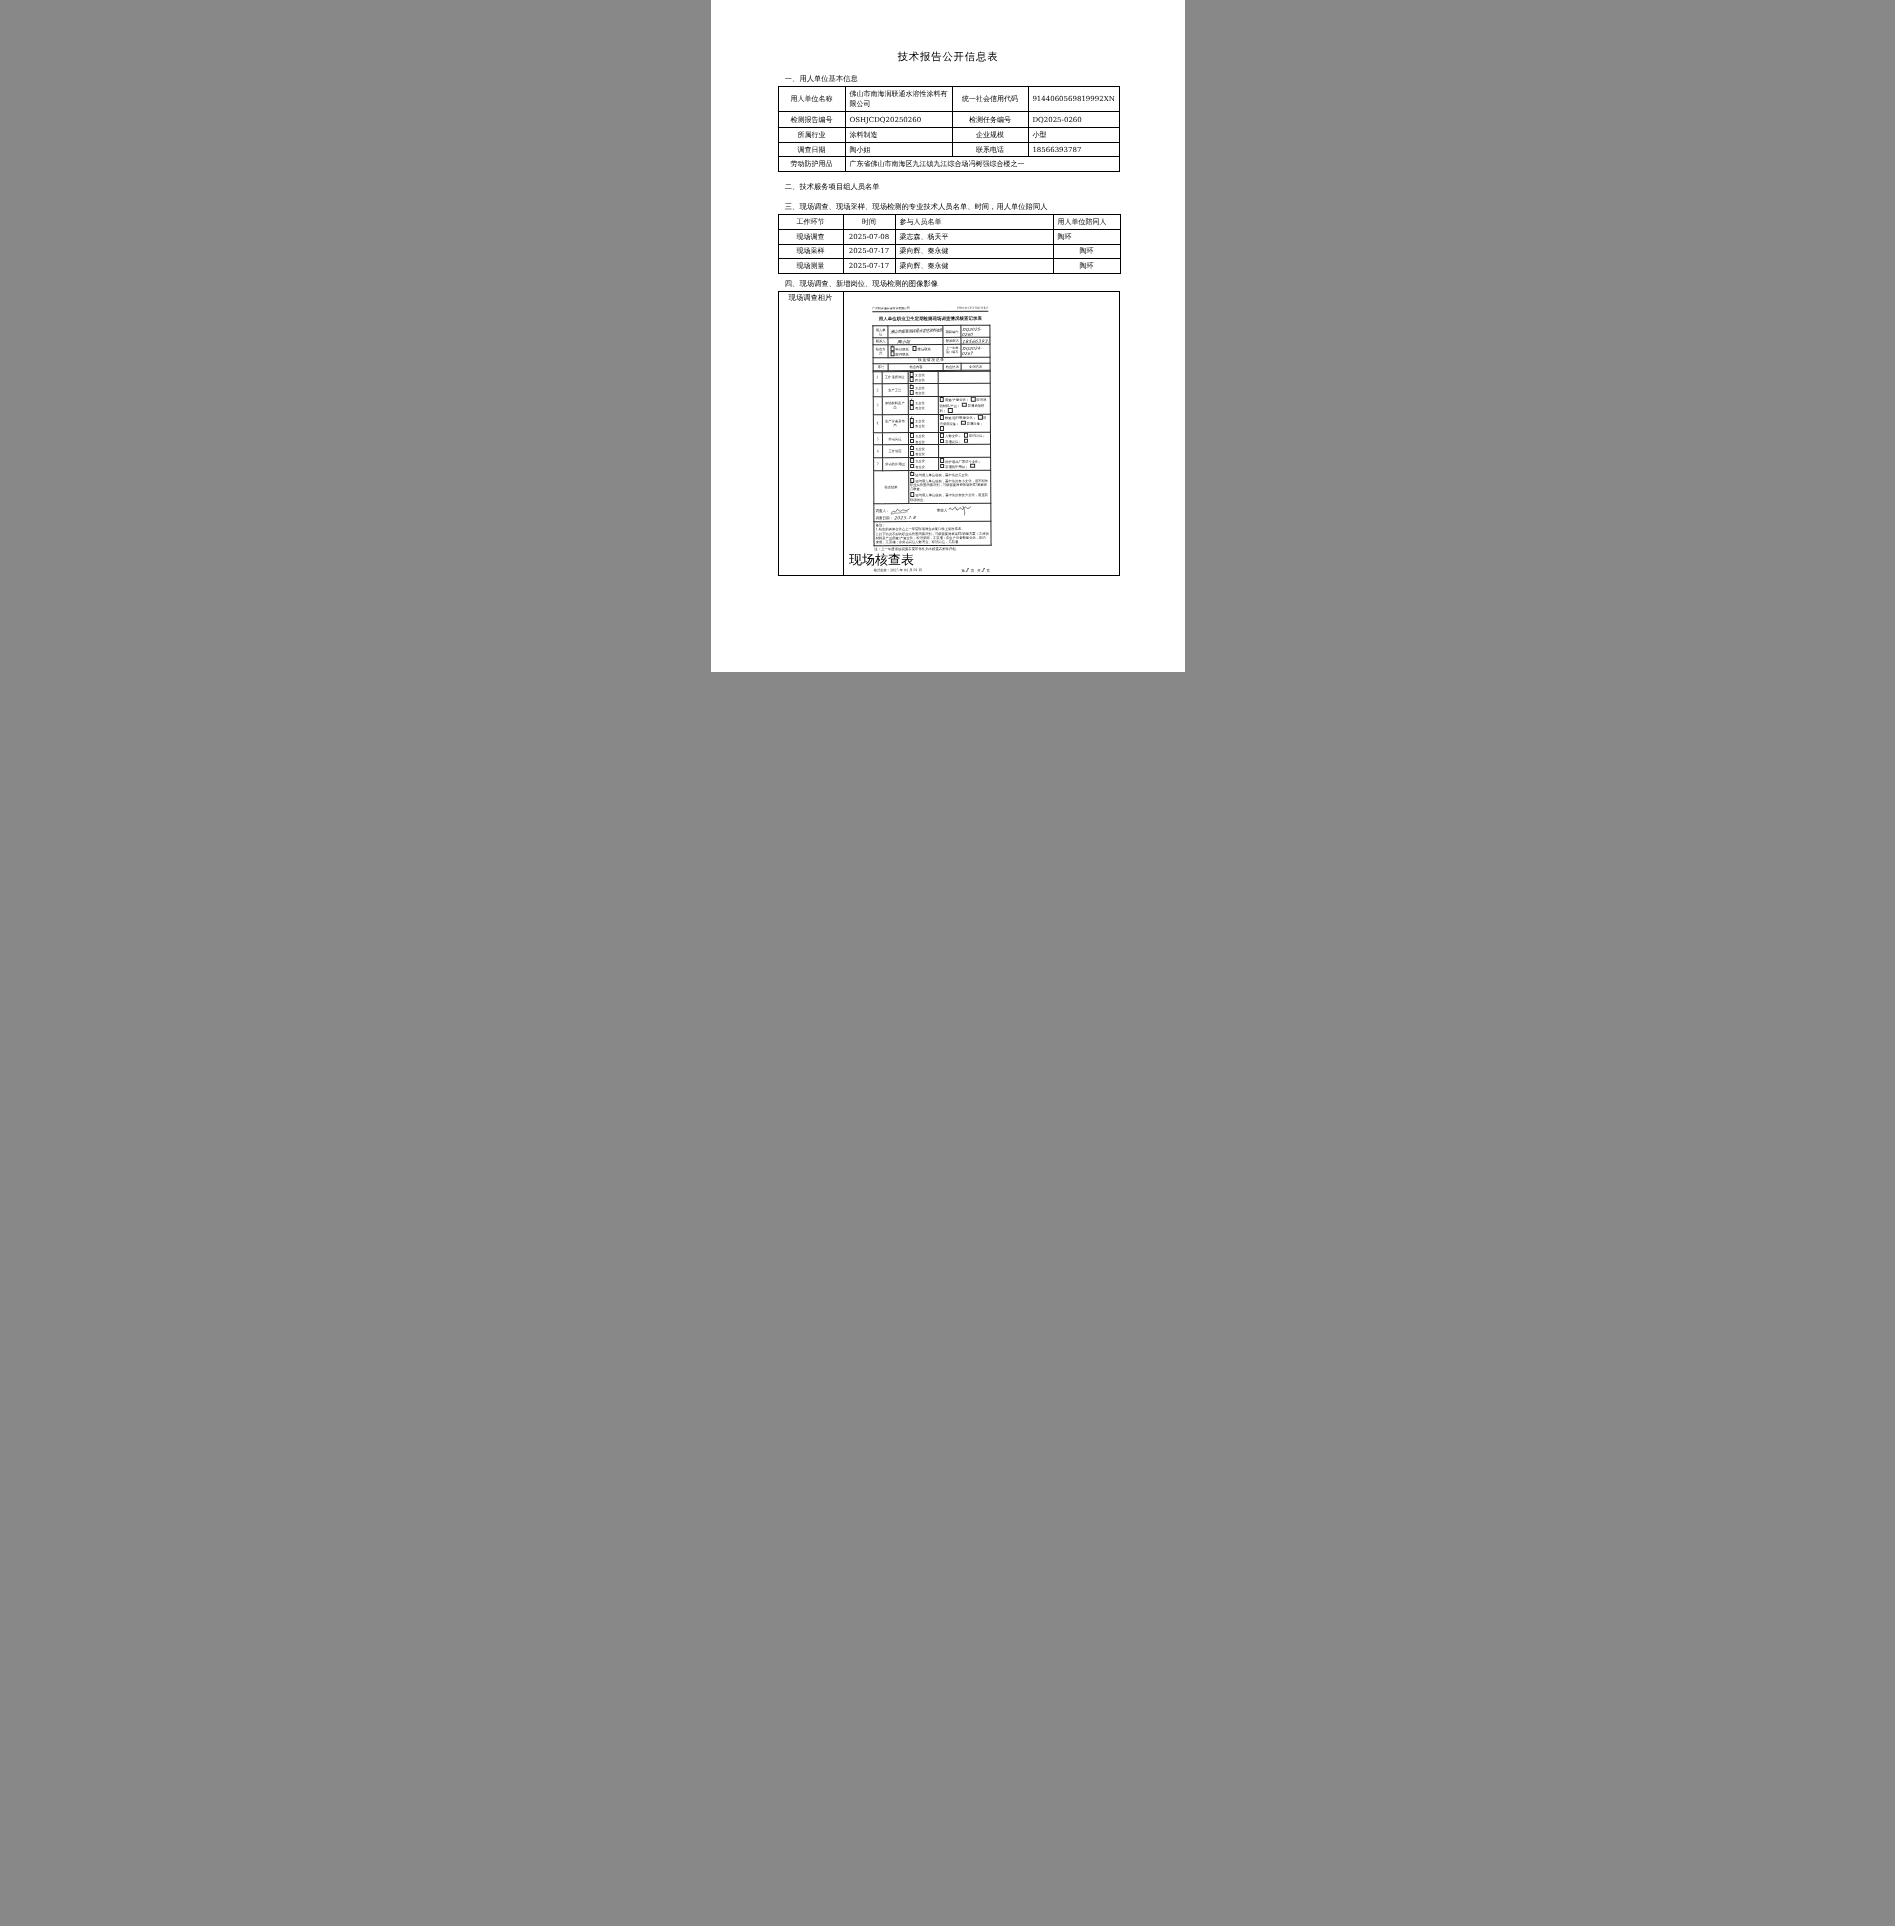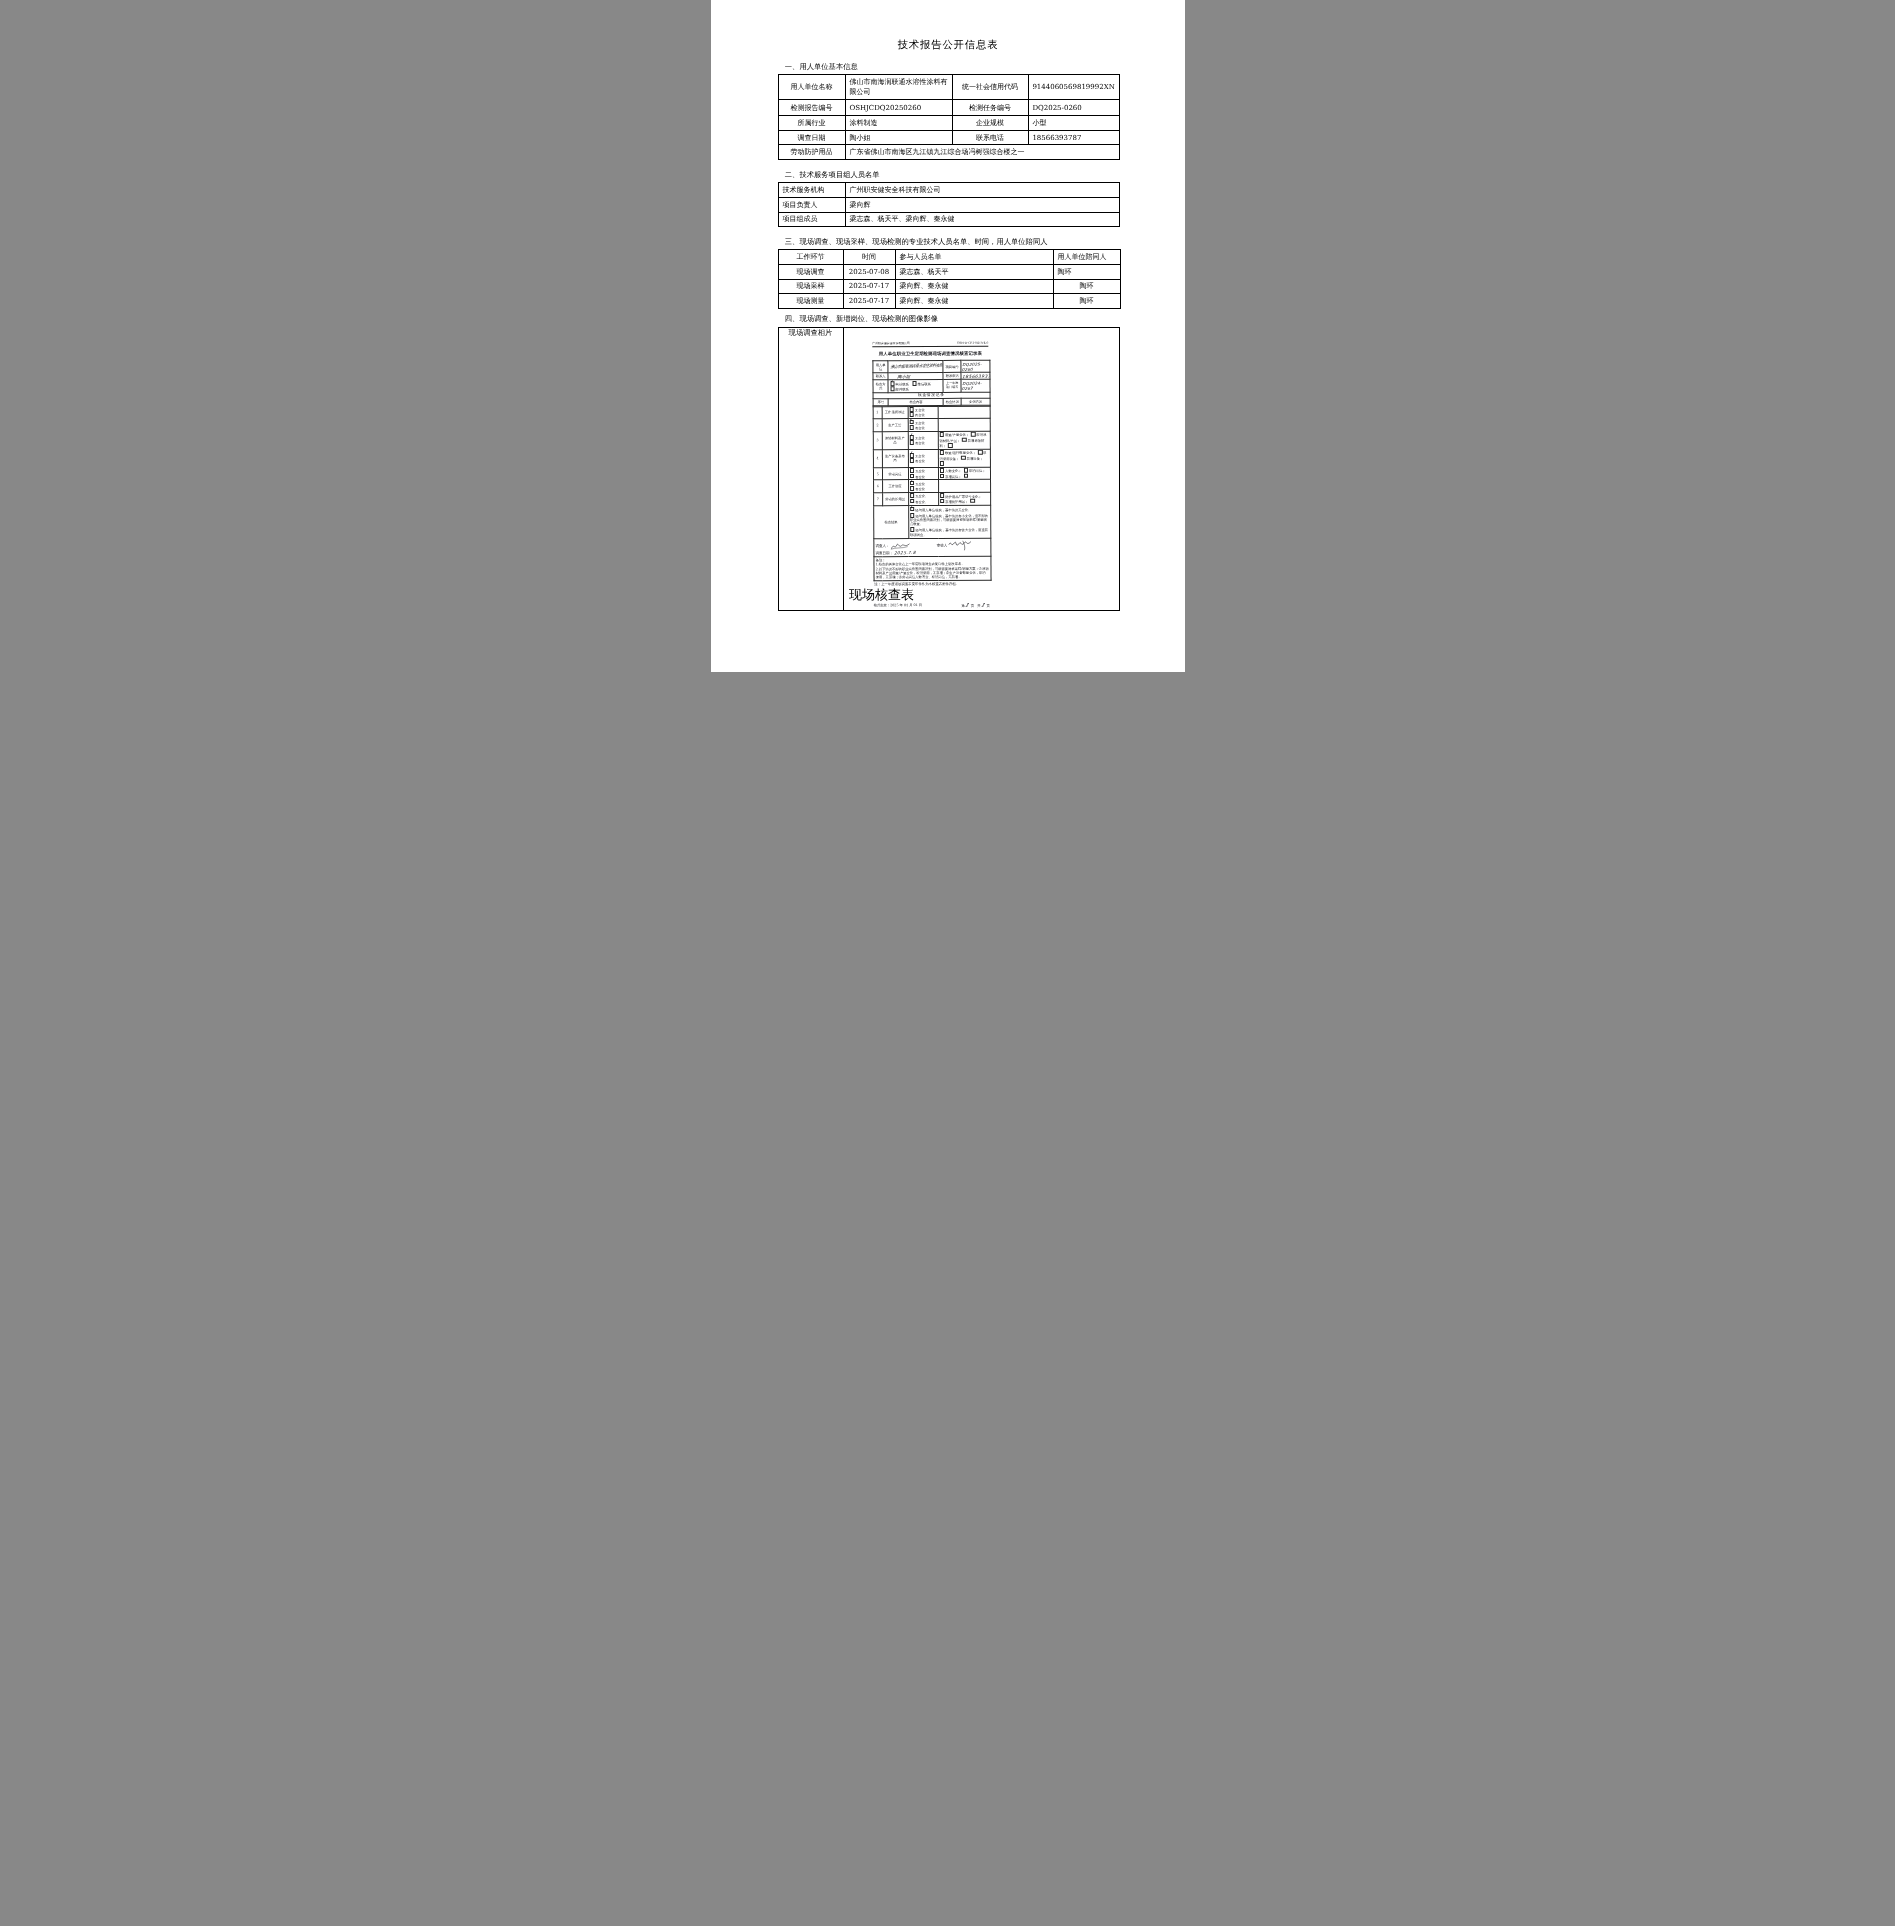--- a/index.html
+++ b/index.html
@@ -2,21 +2,21 @@
 <html style="font-size:6.2px"><head>
 <meta charset="utf-8">
 <style>
   html,body { margin:0; padding:0; background:#888; }
   .page {
     width:474px; height:672px; background:#ffffff; margin:0 auto;
     position:relative; color:#000;
     font-family:"DejaVu Serif","Liberation Serif",serif;
   }
   .content { position:absolute; left:67px; top:0; width:341px; }
-  .doc-title { margin:38px 0 0 0; text-align:center; font-weight:400; font-size:10.4px; letter-spacing:0.8px; }
+  .doc-title { margin:50px 0 0 0; text-align:center; font-weight:400; font-size:10.4px; letter-spacing:0.8px; }
   .sec-heading { font-size:7.3px; margin:10px 0 2.3px 7.3px; font-weight:400; }
   table.doc { border-collapse:collapse; table-layout:fixed; width:341px; font-size:7px; }
   table.doc td {
     border:0.4px solid #000; border-top-width:1.2px; border-bottom-width:1.2px;
     padding:0.8px 3.9px; vertical-align:middle; overflow:hidden;
   }
   td.lbl { text-align:center; padding:0.8px 0.8px; }
   td.val { text-align:left; }
   td.cen { text-align:center; }
   tr.h64 { height:25px; } tr.h42 { height:16px; } tr.h38 { height:14.6px; }
@@ -113,40 +113,20 @@
         <td class="val">18566393787</td>
       </tr>
       <tr class="h38">
         <td class="lbl">劳动防护用品</td>
         <td class="val" colspan="3">广东省佛山市南海区九江镇九江综合场冯树强综合楼之一</td>
       </tr>
     </tbody>
       </table>
 
     <div class="sec-heading">二、技术服务项目组人员名单</div>
-    <table class="doc">
-      <colgroup>
-          <col style="width:67px">
-          <col style="width:274px">
-        </colgroup>
-      <tbody>
-          <tr class="h38">
-        <td class="val">技术服务机构</td>
-        <td class="val">广州职安健安全科技有限公司</td>
-      </tr>
-      <tr class="h38">
-        <td class="val">项目负责人</td>
-        <td class="val">梁向辉</td>
-      </tr>
-      <tr class="h38">
-        <td class="val">项目组成员</td>
-        <td class="val">梁志森、杨天平、梁向辉、秦永健</td>
-      </tr>
-    </tbody>
-      </table>
 
     <div class="sec-heading">三、现场调查、现场采样、现场检测的专业技术人员名单、时间，用人单位陪同人</div>
     <table class="doc">
       <colgroup>
           <col style="width:65px">
           <col style="width:52px">
           <col style="width:158px">
           <col style="width:67px">
         </colgroup>
       <tbody>

